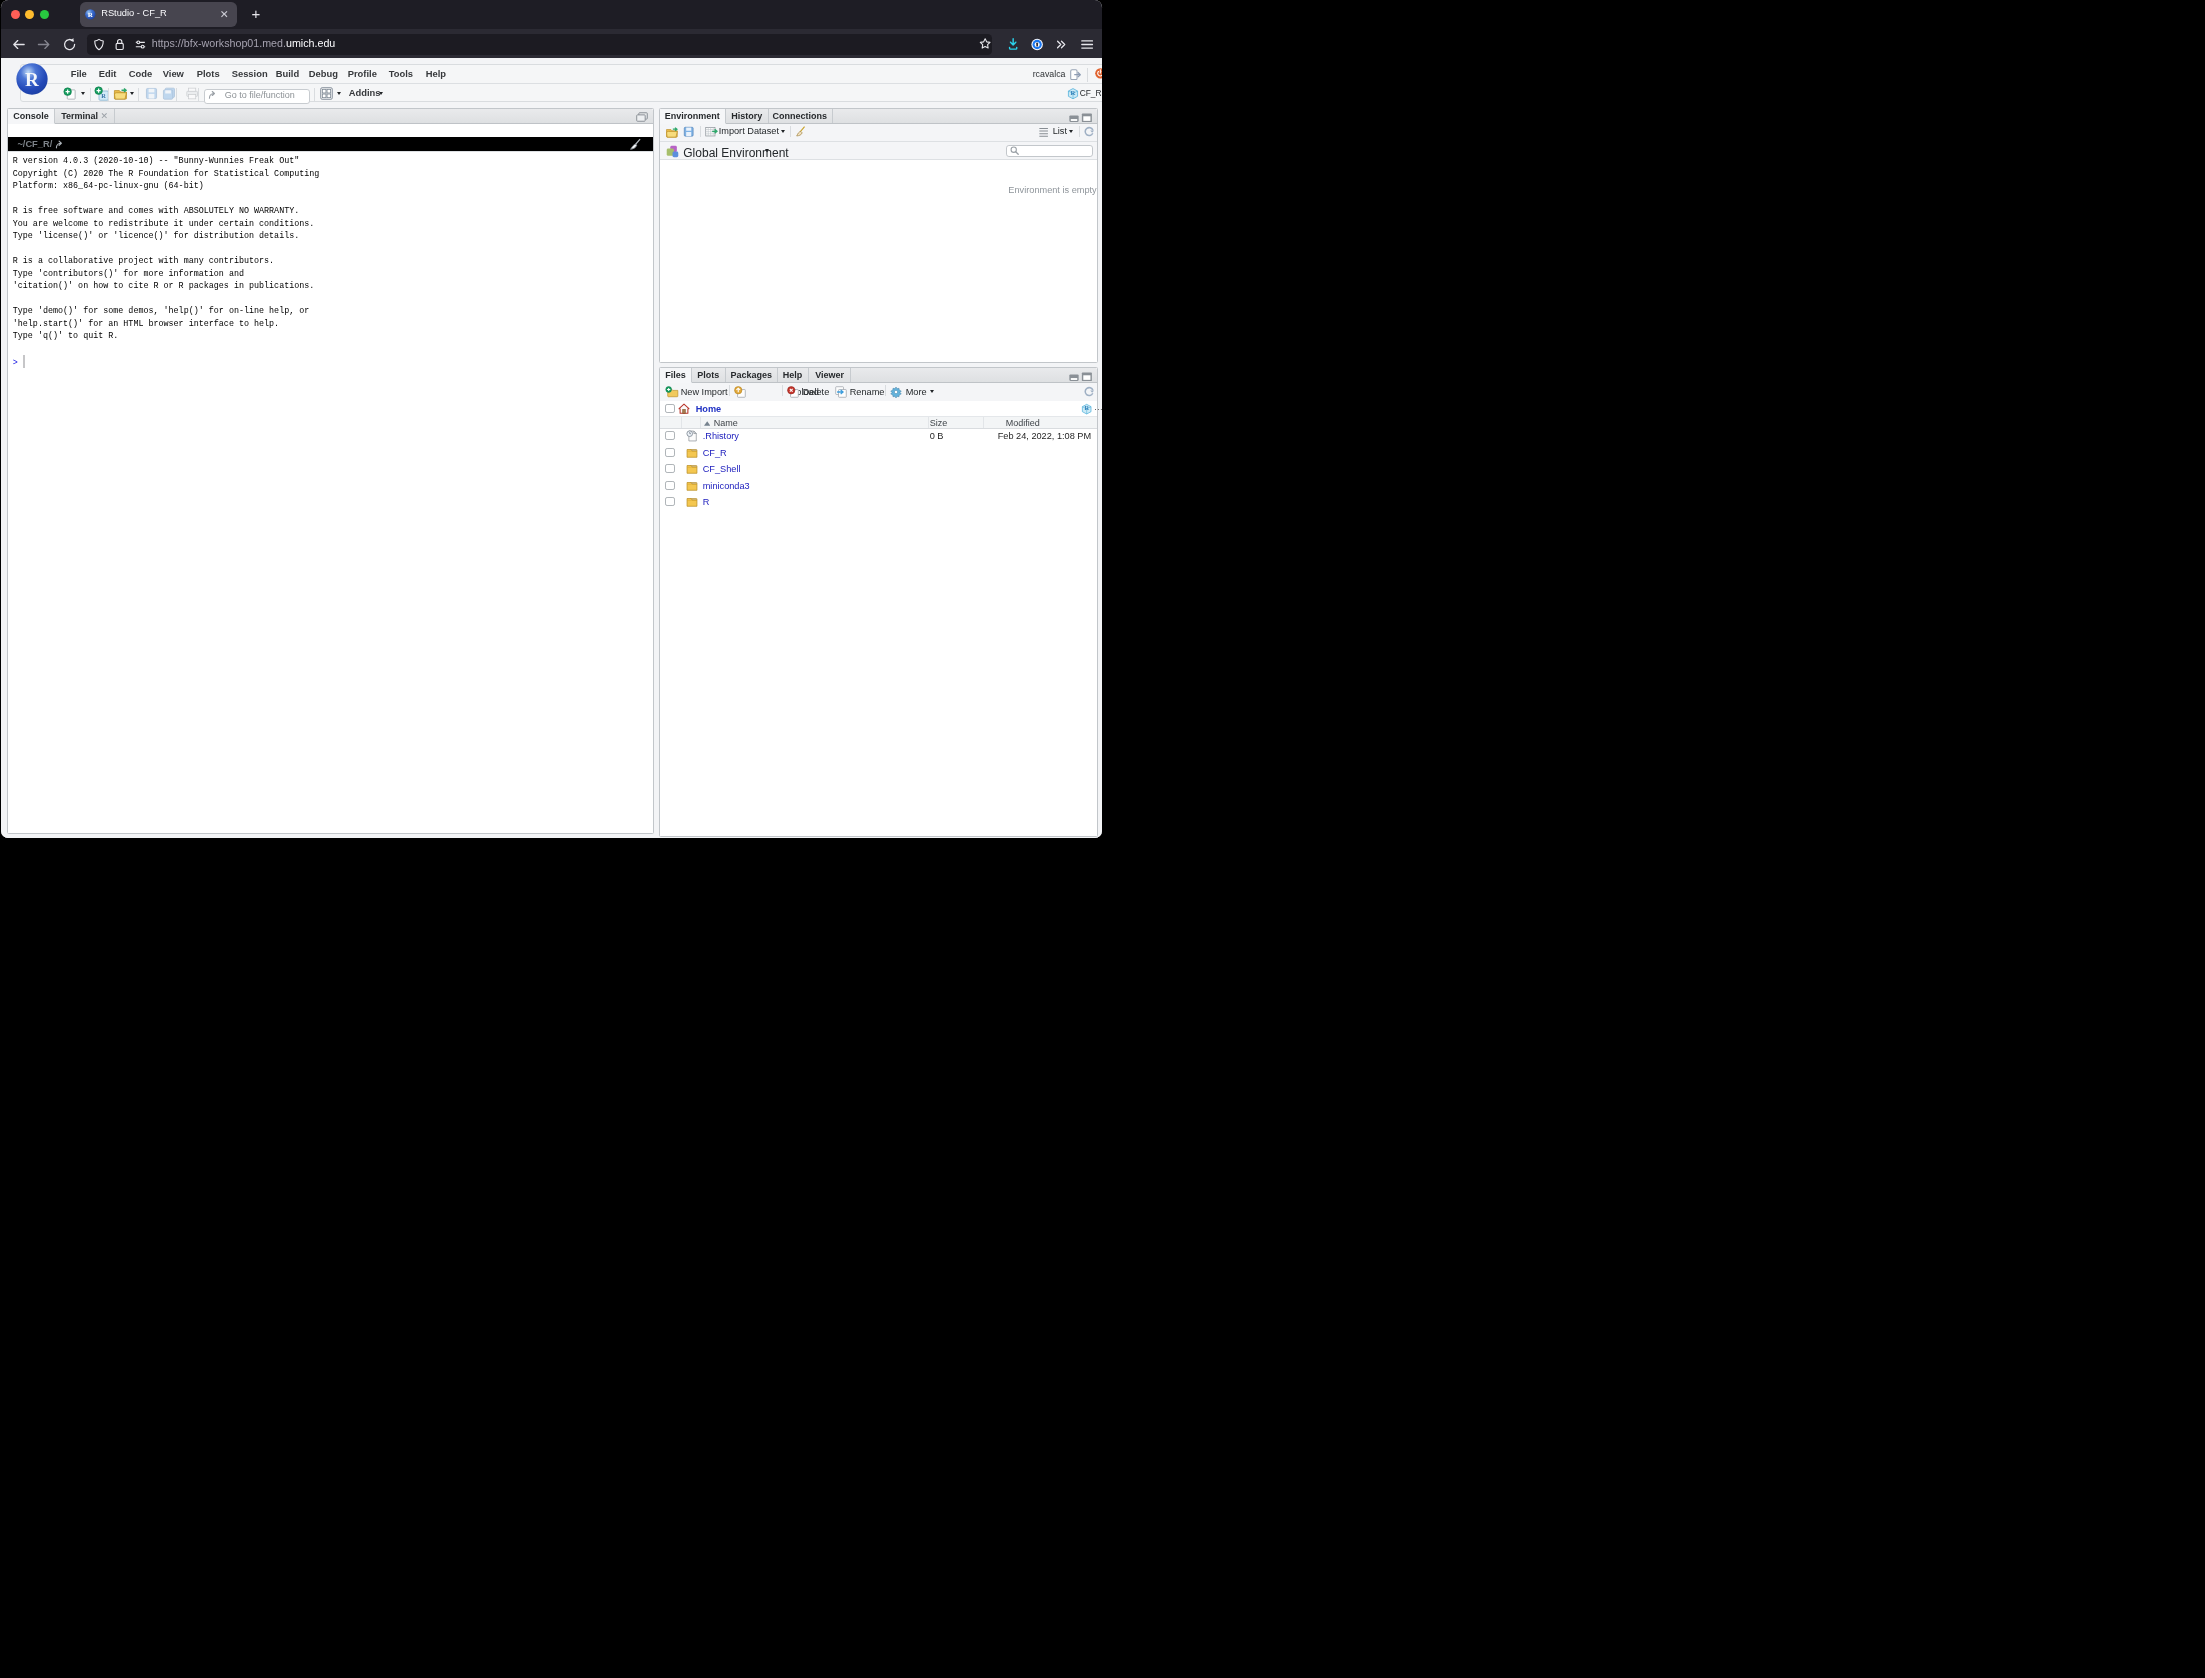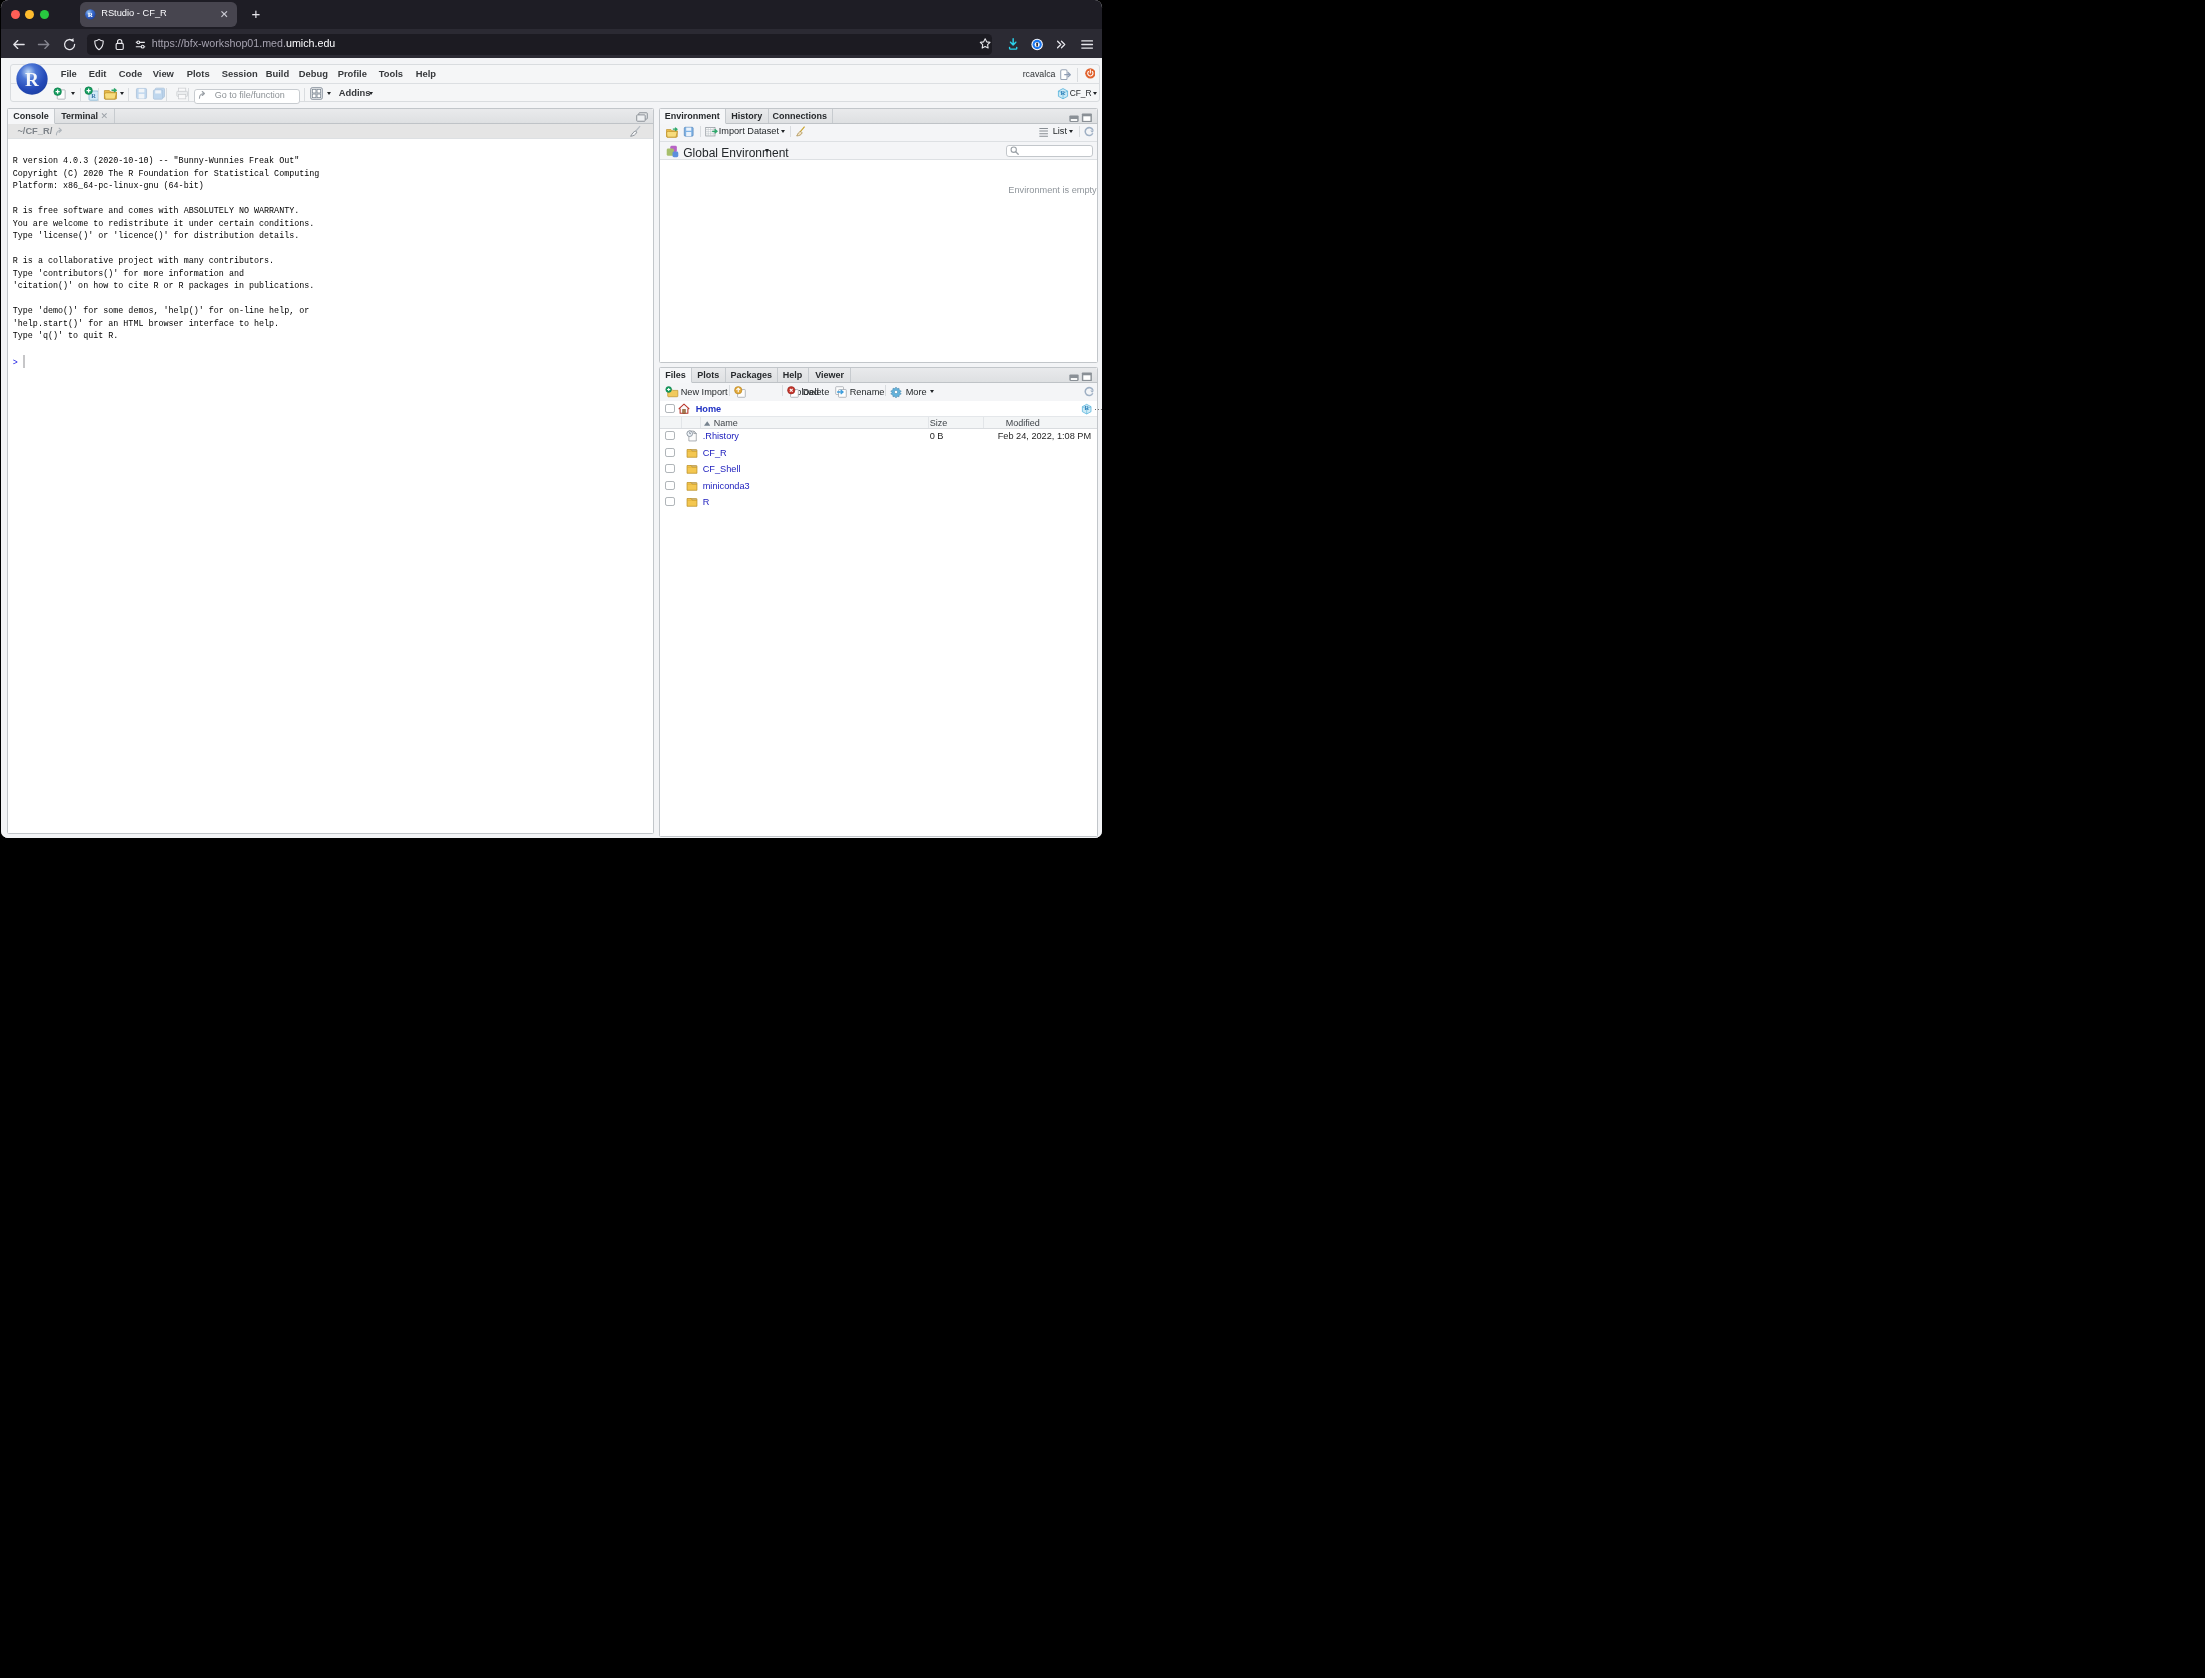--- a/index.html
+++ b/index.html
@@ -13,21 +13,21 @@
 .light{position:absolute;top:10px;width:9.3px;height:9.3px;border-radius:50%;}
 #tab{position:absolute;left:79px;top:2.1px;width:157px;height:25px;background:#47454F;border-radius:5.7px;}
 #tab .title{position:absolute;left:21.5px;top:6.4px;font-size:9.3px;color:#FBFBFE;font-weight:500;}
 #tab .x{position:absolute;left:140px;top:5.7px;font-size:10.7px;color:#CFCFD8;}
 #newtab{position:absolute;left:246px;top:5px;width:18.6px;height:18.6px;color:#E6E6EB;font-size:15px;font-weight:300;line-height:18.6px;text-align:center;}
 #navbar{position:absolute;left:0;top:29px;width:1103px;height:29px;background:#2B2A33;}
 #urlbar{position:absolute;left:86px;top:34px;width:905px;height:21px;background:#1C1B22;border-radius:4.3px;}
 .navic{position:absolute;top:34px;}
 
 #page{position:absolute;left:0;top:59px;width:1103px;height:779px;background:#F3F4F6;}
-#hdrbox{position:absolute;left:9px;top:5.4px;width:1088px;height:36px;background:#F5F6F7;
+#hdrbox{position:absolute;left:19px;top:5.4px;width:1088px;height:36px;background:#F5F6F7;
         border:0.7px solid #D9DCDF;border-radius:3px;}
 #menurow{position:absolute;left:0px;top:0px;width:100%;height:18px;border-bottom:0.7px solid #DCDFE2;}
 .menu{position:absolute;top:0;height:18px;line-height:18.6px;font-size:9.4px;font-weight:600;color:#37393C;}
 #toolrow{position:absolute;left:0;top:18.6px;width:100%;height:18px;}
 .tsep{position:absolute;top:3.6px;width:0.7px;height:13.6px;background:#D9DCDF;}
 .caret{position:absolute;width:0;height:0;border-left:2.5px solid transparent;border-right:2.5px solid transparent;border-top:3.2px solid #212427;}
 
 .panel{position:absolute;background:#FFFFFF;border:0.7px solid #C2C6CA;border-radius:1.4px;}
 .ptabs{position:absolute;left:0;right:0;top:0;height:14.3px;background:linear-gradient(#E9EAEC,#DEE0E2);
        border-bottom:0.7px solid #BFC3C7;border-radius:1.4px 1.4px 0 0;}
@@ -234,21 +234,21 @@
 
     <div class="panel" id="consolePanel" style="left:6.4px;top:49px;width:645px;height:724px;">
       <div class="ptabs">
         <div class="ptab on" style="left:0;width:46px;">Console</div>
         <div class="ptab" style="left:47px;width:59px;">Terminal <span style="color:#9AA0A6;font-weight:400;">✕</span></div>
         <svg class="abs" style="left:628px;top:2.9px;" width="12" height="10" viewBox="0 0 17 14">
           <rect x="4" y="1" width="12" height="9" rx="1" fill="none" stroke="#8A9096" stroke-width="1.4"></rect>
           <rect x="1" y="4" width="12" height="9" rx="1" fill="#EDEFF1" stroke="#8A9096" stroke-width="1.4"></rect>
         </svg>
       </div>
-      <div class="toolrow2" style="top:15px;height:13.6px;background:#e5e5e5;">
+      <div class="toolrow2" style="top:28px;height:13.6px;background:#000000;">
         <div class="abs" style="left:9.3px;top:2.1px;font-size:9.3px;font-weight:700;color:#7D8389;">~/CF_R/</div>
         <svg class="abs" style="left:47px;top:2.9px;" width="12" height="9.3" viewBox="0 0 17 13">
           <path d="M2 11 C2 6 6 4.5 9 4.5 M9 4.5 l-3.2 -3 M9 4.5 l-3.2 3" stroke="#AEB4BA" stroke-width="1.6" fill="none" stroke-linecap="round" stroke-linejoin="round"></path>
         </svg>
         <svg class="abs" style="left:621px;top:1.4px;" width="13.6" height="13" viewBox="0 0 19 18">
           <path d="M15.5 1.5 L9 9" stroke="#B6BCC3" stroke-width="1.7"></path>
           <path d="M9.3 8.3 C6.3 9.2 4.8 11.5 2.3 15.7 C6.8 14.8 9.2 13.8 10.8 10 Z" fill="#F4F5F7" stroke="#878D93" stroke-width="1.3"></path>
         </svg>
       </div>
       <div id="constext"><div class="cl">R version 4.0.3 (2020-10-10) -- "Bunny-Wunnies Freak Out"</div><div class="cl">Copyright (C) 2020 The R Foundation for Statistical Computing</div><div class="cl">Platform: x86_64-pc-linux-gnu (64-bit)</div><div class="bl"></div><div class="cl">R is free software and comes with ABSOLUTELY NO WARRANTY.</div><div class="cl">You are welcome to redistribute it under certain conditions.</div><div class="cl">Type 'license()' or 'licence()' for distribution details.</div><div class="bl"></div><div class="cl">R is a collaborative project with many contributors.</div><div class="cl">Type 'contributors()' for more information and</div><div class="cl">'citation()' on how to cite R or R packages in publications.</div><div class="bl"></div><div class="cl">Type 'demo()' for some demos, 'help()' for on-line help, or</div><div class="cl">'help.start()' for an HTML browser interface to help.</div><div class="cl">Type 'q()' to quit R.</div><div class="bl"></div><div class="cl"><span style="color:#1414E2;">&gt;</span> <span style="display:inline-block;width:1.8px;height:13px;background:#C6C6C8;vertical-align:-2.9px;"></span></div></div>

